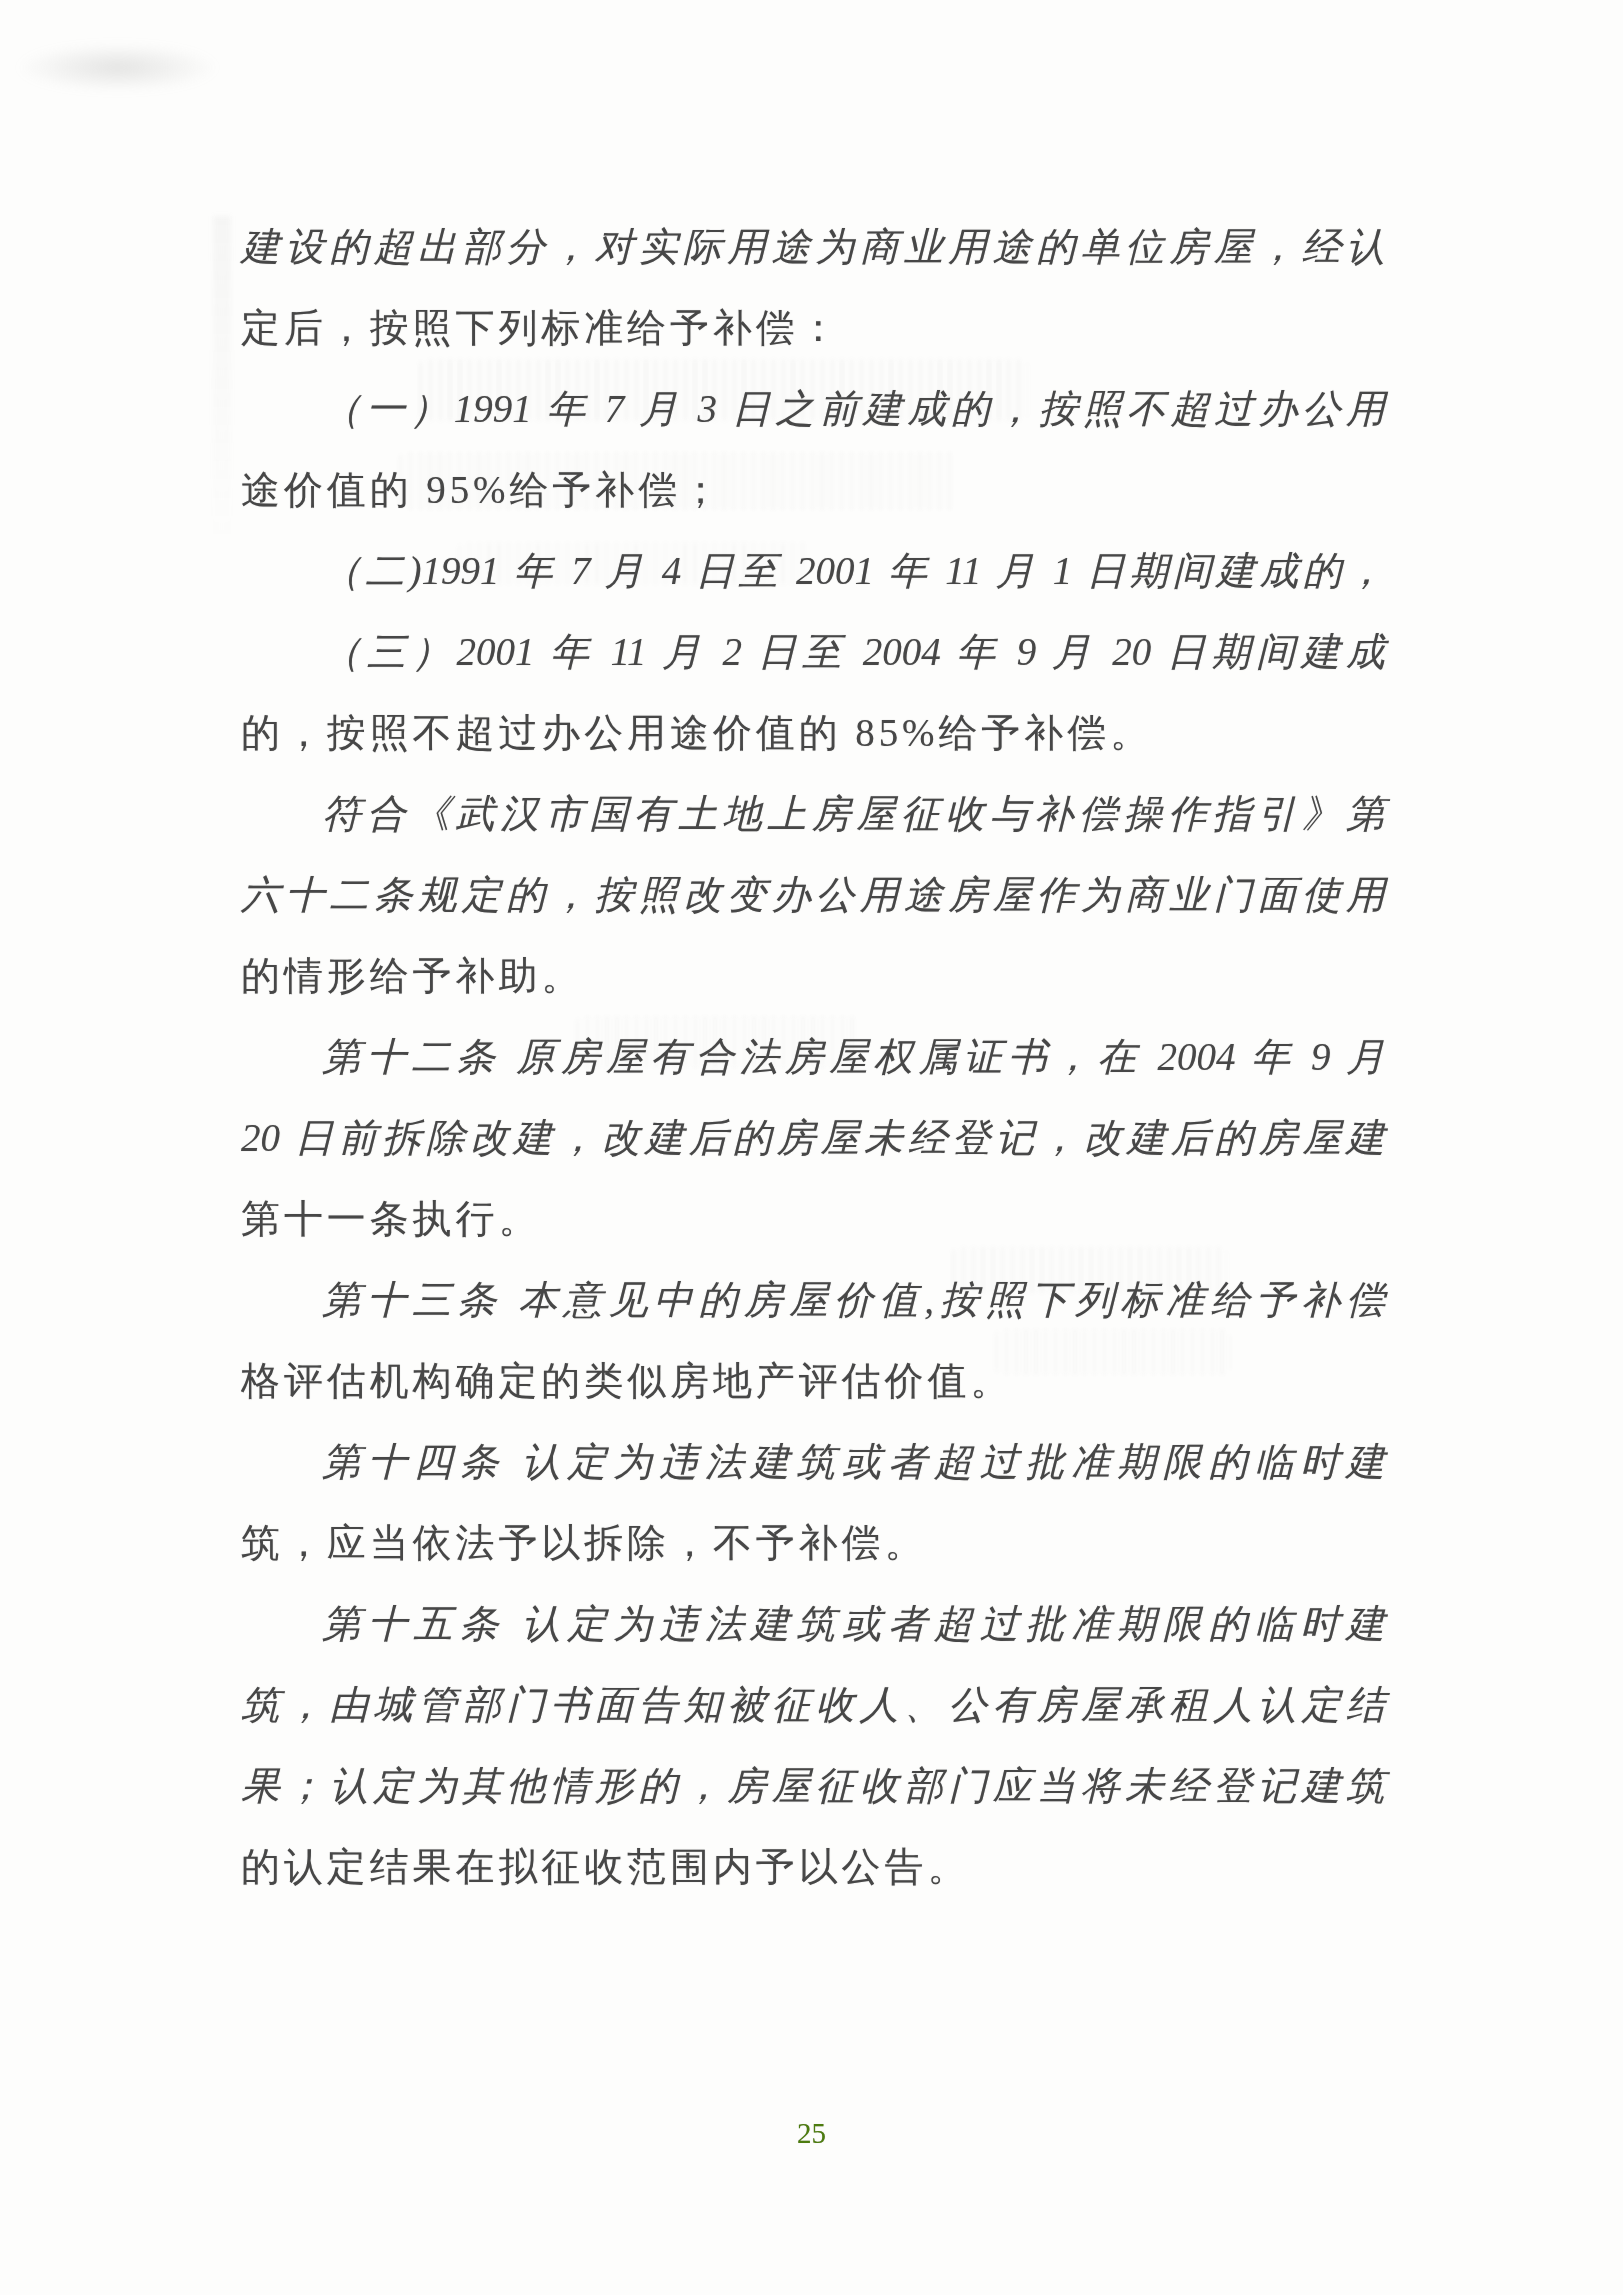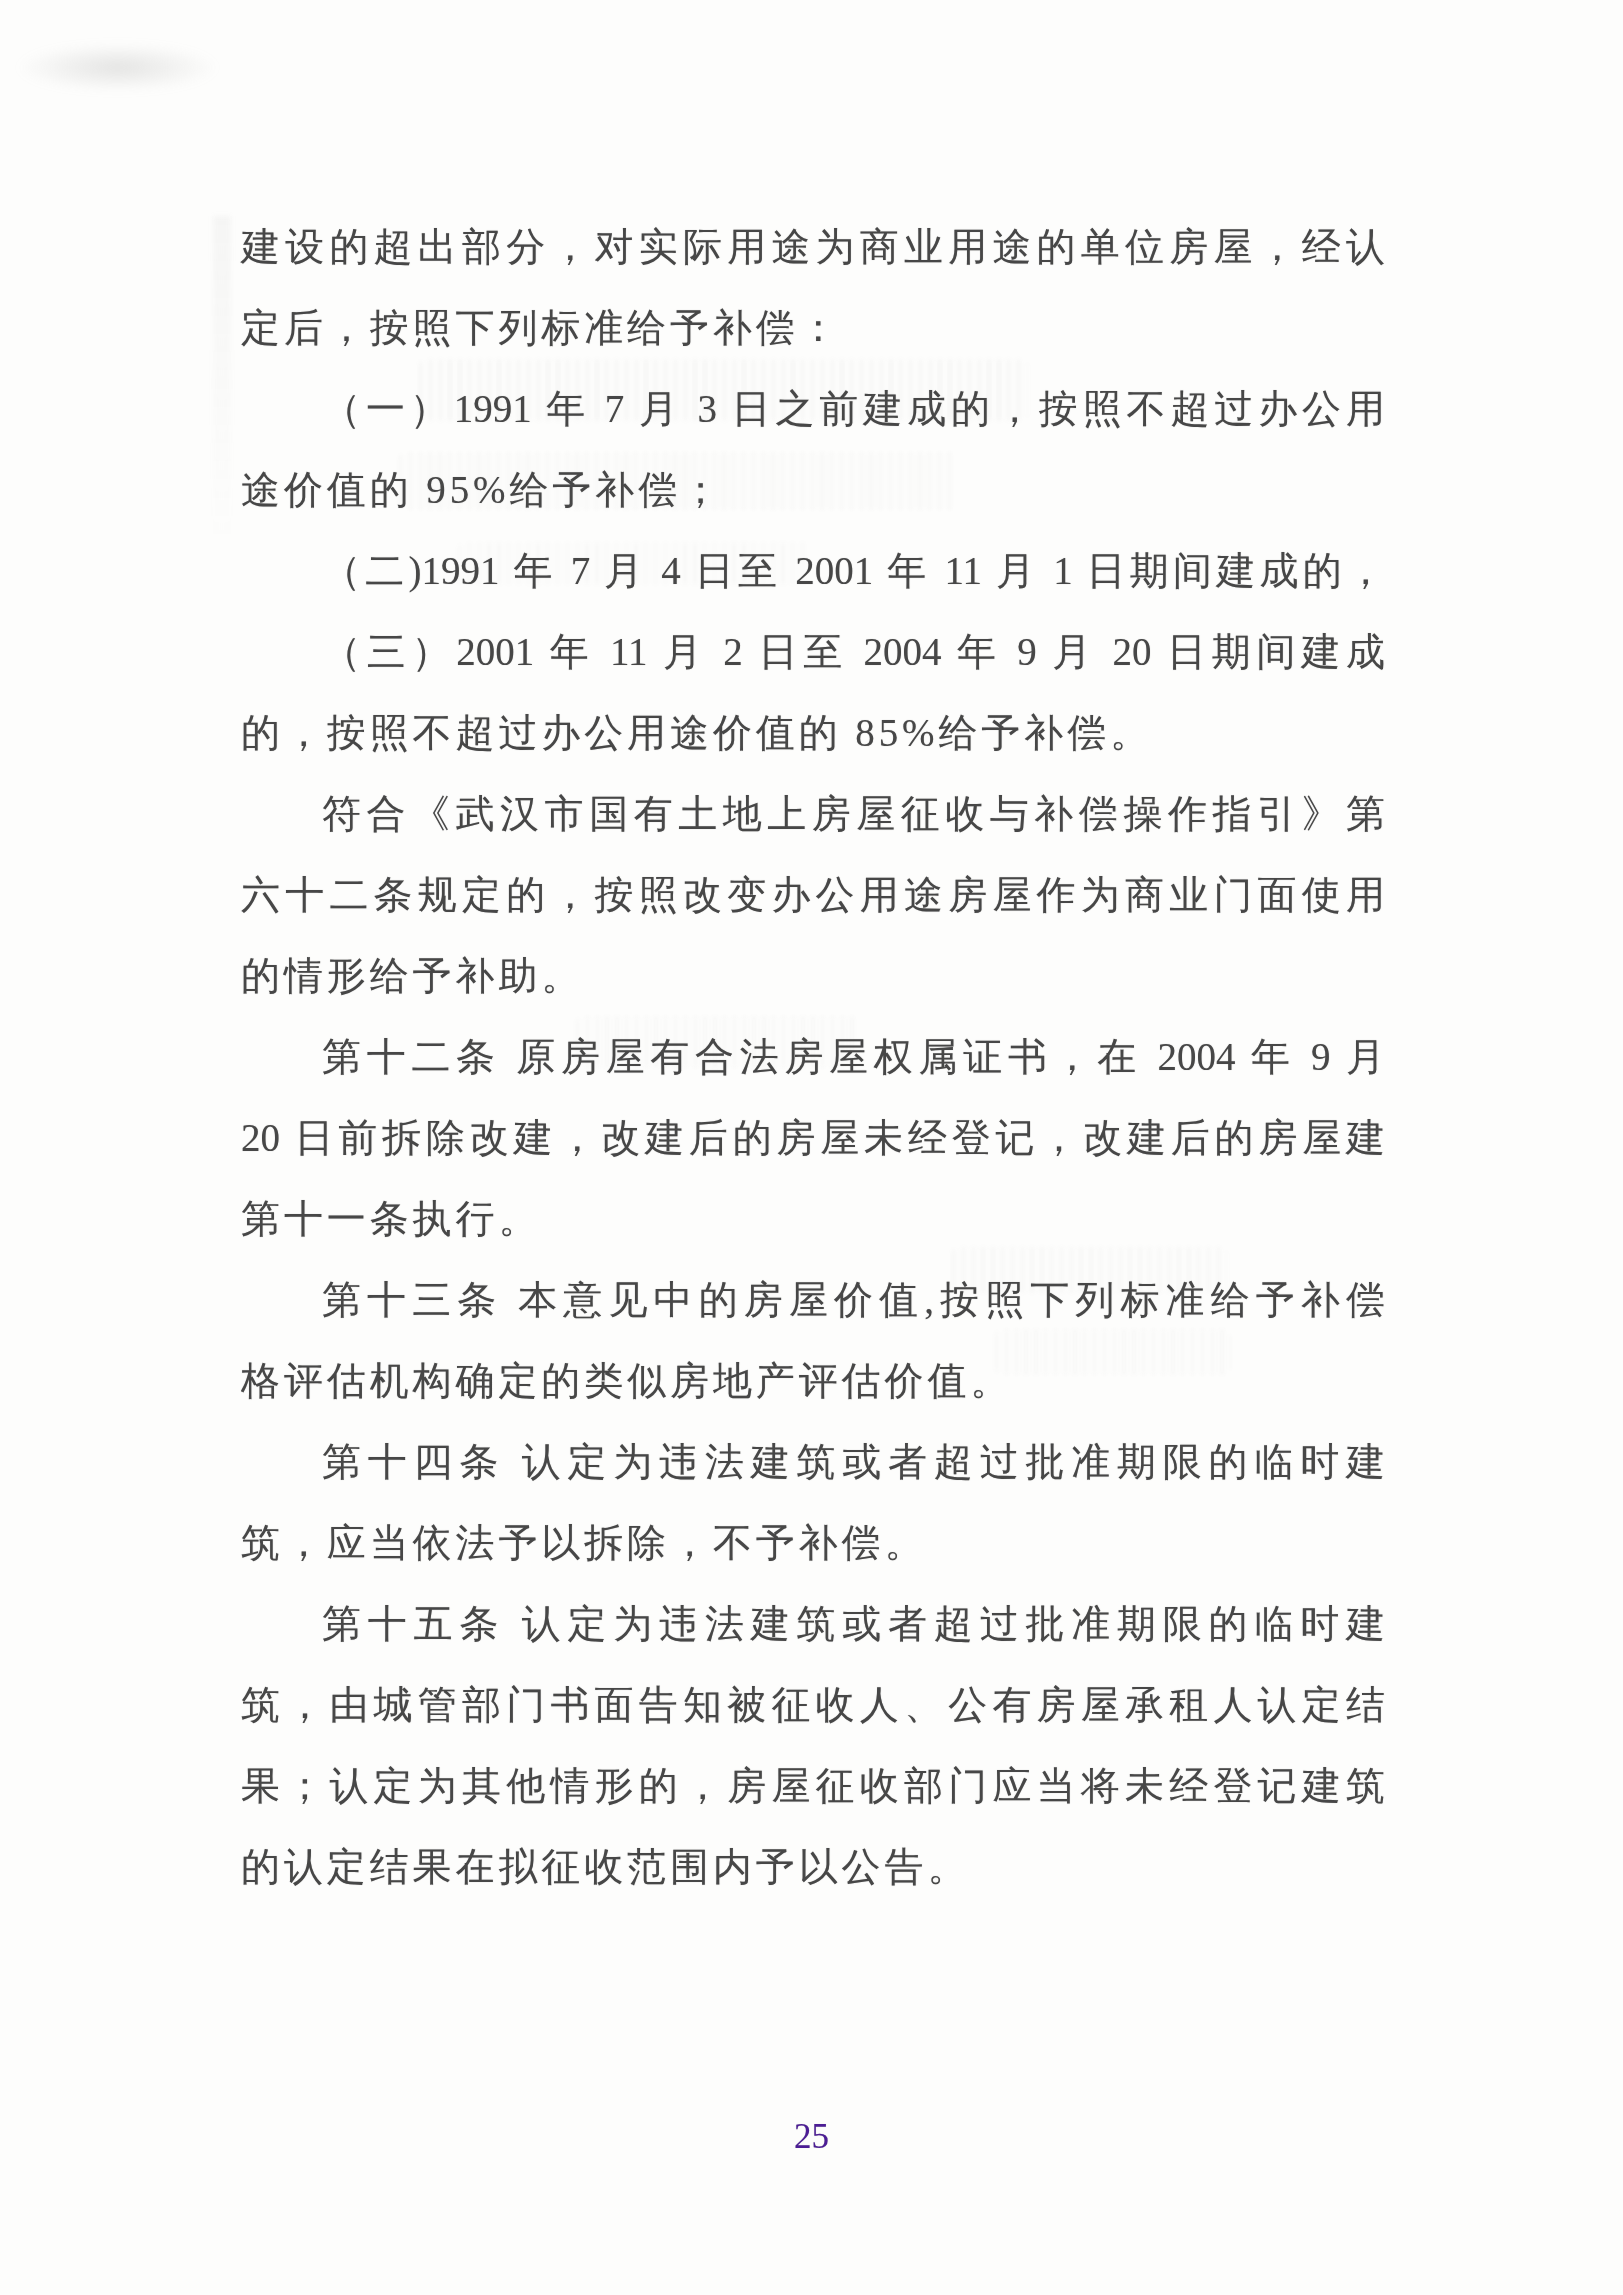--- a/index.html
+++ b/index.html
@@ -28,37 +28,38 @@
     line-height: 81px;
     font-size: 39px;
     color: #474747;
     text-shadow: 0 0 1px rgba(95,95,95,0.45);
     white-space: normal;
     overflow: visible;
   }
   .line.justify {
     text-align: justify;
     text-align-last: justify;
+    font-style: italic;
   }
   .line.left {
     text-align: left;
     letter-spacing: 3.9px;
   }
   .line.indent {
     padding-left: 81px;
   }
   
   .page-number {
     position: absolute;
     left: 0;
     top: 2117px;
     width: 100%;
     text-align: center;
-    font-size: 35px;
-    color: #4c1d95;
+    font-size: 29px;
+    color: #4d7c0f;
     text-shadow: 0 0 0.7px rgba(90,90,90,0.4);
   }
   
   .ghost {
     position: absolute;
     filter: blur(2px);
     opacity: 0.55;
     background: repeating-linear-gradient(90deg,
       rgba(125,125,125,0.11) 0 3.3px,
       rgba(0,0,0,0) 3.3px 9.8px);

